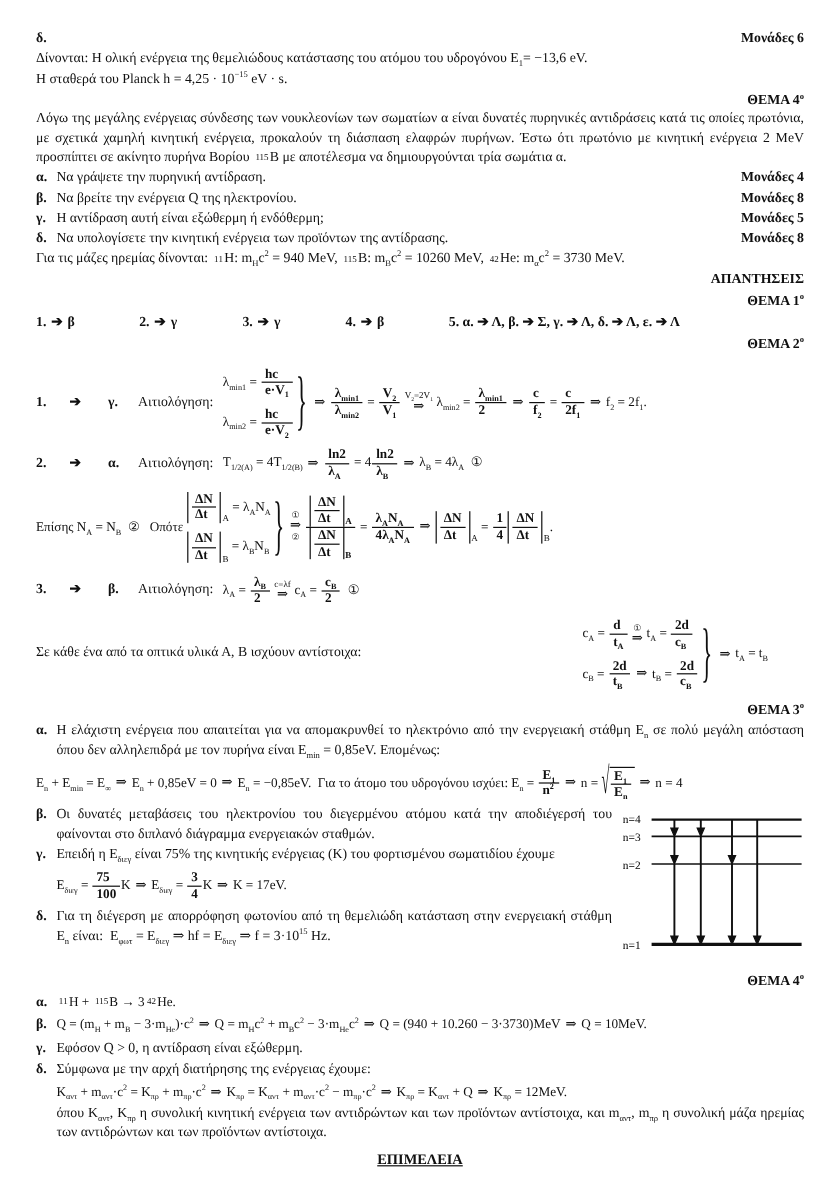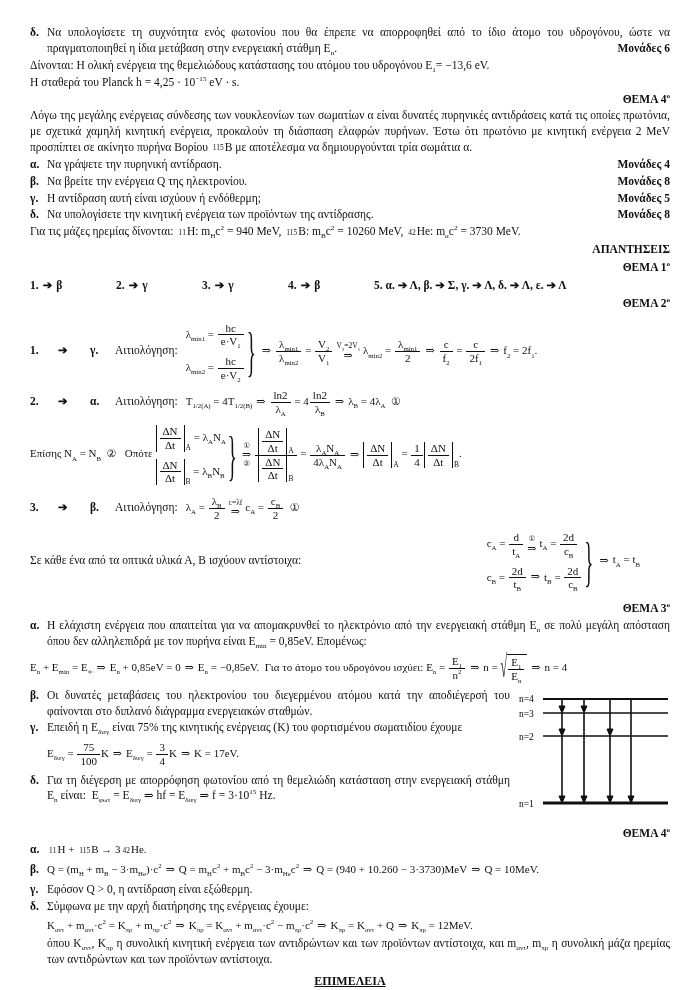--- a/index.html
+++ b/index.html
@@ -32,21 +32,21 @@
   .anshead{flex:none;width:85px;display:flex;align-items:baseline;}
   .anshead .n{width:24px;}
   .anshead .aw{width:28px;}
   .expl{flex:none;margin-right:8px;text-align:center;}
   .ind{margin-left:85px;}
   .ind17{margin-left:17px;}
   .push{margin-left:auto;}
   
   .fml{white-space:nowrap;font-size:11px;}
   .fline{white-space:nowrap;font-size:11px;margin:5px 0 4px 0;}
-  .fr{display:inline-flex;flex-direction:column;text-align:center;vertical-align:middle;margin:0 1px;}
+  .fr{display:inline-flex;flex-direction:column;vertical-align:middle;margin:0 1px;font-weight:bold;}
   .fr > .nu{border-bottom:1px solid #101010;padding:0 3px;line-height:1.15;}
   .fr > .de{padding:0 3px;line-height:1.15;}
   .st2{display:inline-flex;flex-direction:column;row-gap:7px;vertical-align:middle;text-align:left;}
   .st2 .row{white-space:nowrap;}
   .brc{display:inline-block;transform:scaleY(2.9);font-size:19px;font-weight:normal;vertical-align:middle;margin:0 2px;line-height:1;}
   .op{margin:0 4px;}
   .ov{display:inline-flex;flex-direction:column;align-items:center;vertical-align:middle;line-height:1;margin:0 3px;}
   .ov .t{font-size:7.5px;line-height:1.1;}
   .ov .m{line-height:0.9;}
   .absg{display:inline-flex;align-items:flex-end;vertical-align:middle;}
@@ -65,21 +65,21 @@
   .footer-line{font-size:12px;line-height:1.45;}
   .line{margin-top:1px;}
 </style>
 </head>
 <body>
 
 <div class="page">
 
   <div class="li just">
     <span class="lb">δ.</span>
-    <span class="bd"><span>Να υπολογίσετε τη συχνότητα ενός φωτονίου που θα έπρεπε να απορροφηθεί από το ίδιο άτομο του υδρογόνου, ώστε να πραγματοποιηθεί η ίδια μετάβαση στην ενεργειακή στάθμη E<sub>n</sub>.</span><span class="pts">Μονάδες 6</span></span>
+    <span class="bd"><span class="pts">Μονάδες 6</span></span>
   </div>
   <div class="line">Δίνονται: Η ολική ενέργεια της θεμελιώδους κατάστασης του ατόμου του υδρογόνου E<sub>1</sub>= −13,6 eV.</div>
   <div class="line">Η σταθερά του Planck h = 4,25 · 10<sup>−15</sup> eV · s.</div>
 
   <div class="bhead">ΘΕΜΑ 4<sup>ο</sup></div>
   <div class="just">Λόγω της μεγάλης ενέργειας σύνδεσης των νουκλεονίων των σωματίων α είναι δυνατές πυρηνικές αντιδράσεις κατά τις οποίες πρωτόνια, με σχετικά χαμηλή κινητική ενέργεια, προκαλούν τη διάσπαση ελαφρών πυρήνων. Έστω ότι πρωτόνιο με κινητική ενέργεια 2 MeV προσπίπτει σε ακίνητο πυρήνα Βορίου <span class="nucl">
         <span>11</span>
         <span>5</span>
       </span>B με αποτέλεσμα να δημιουργούνται τρία σωμάτια α.</div>
 
@@ -88,21 +88,21 @@
     <span class="bd">Να γράψετε την πυρηνική αντίδραση.</span>
     <span class="pt">Μονάδες 4</span>
   </div>
   <div class="li">
     <span class="lb">β.</span>
     <span class="bd">Να βρείτε την ενέργεια Q της ηλεκτρονίου.</span>
     <span class="pt">Μονάδες 8</span>
   </div>
   <div class="li">
     <span class="lb">γ.</span>
-    <span class="bd">Η αντίδραση αυτή είναι ισχύουν ή ενδόθερμη;</span>
+    <span class="bd">Η αντίδραση αυτή είναι εξώθερμη ή ενδόθερμη;</span>
     <span class="pt">Μονάδες 5</span>
   </div>
   <div class="li">
     <span class="lb">δ.</span>
     <span class="bd">Να υπολογίσετε την κινητική ενέργεια των προϊόντων της αντίδρασης.</span>
     <span class="pt">Μονάδες 8</span>
   </div>
   <div class="line">Για τις μάζες ηρεμίας δίνονται: <span class="nucl">
         <span>1</span>
         <span>1</span>

